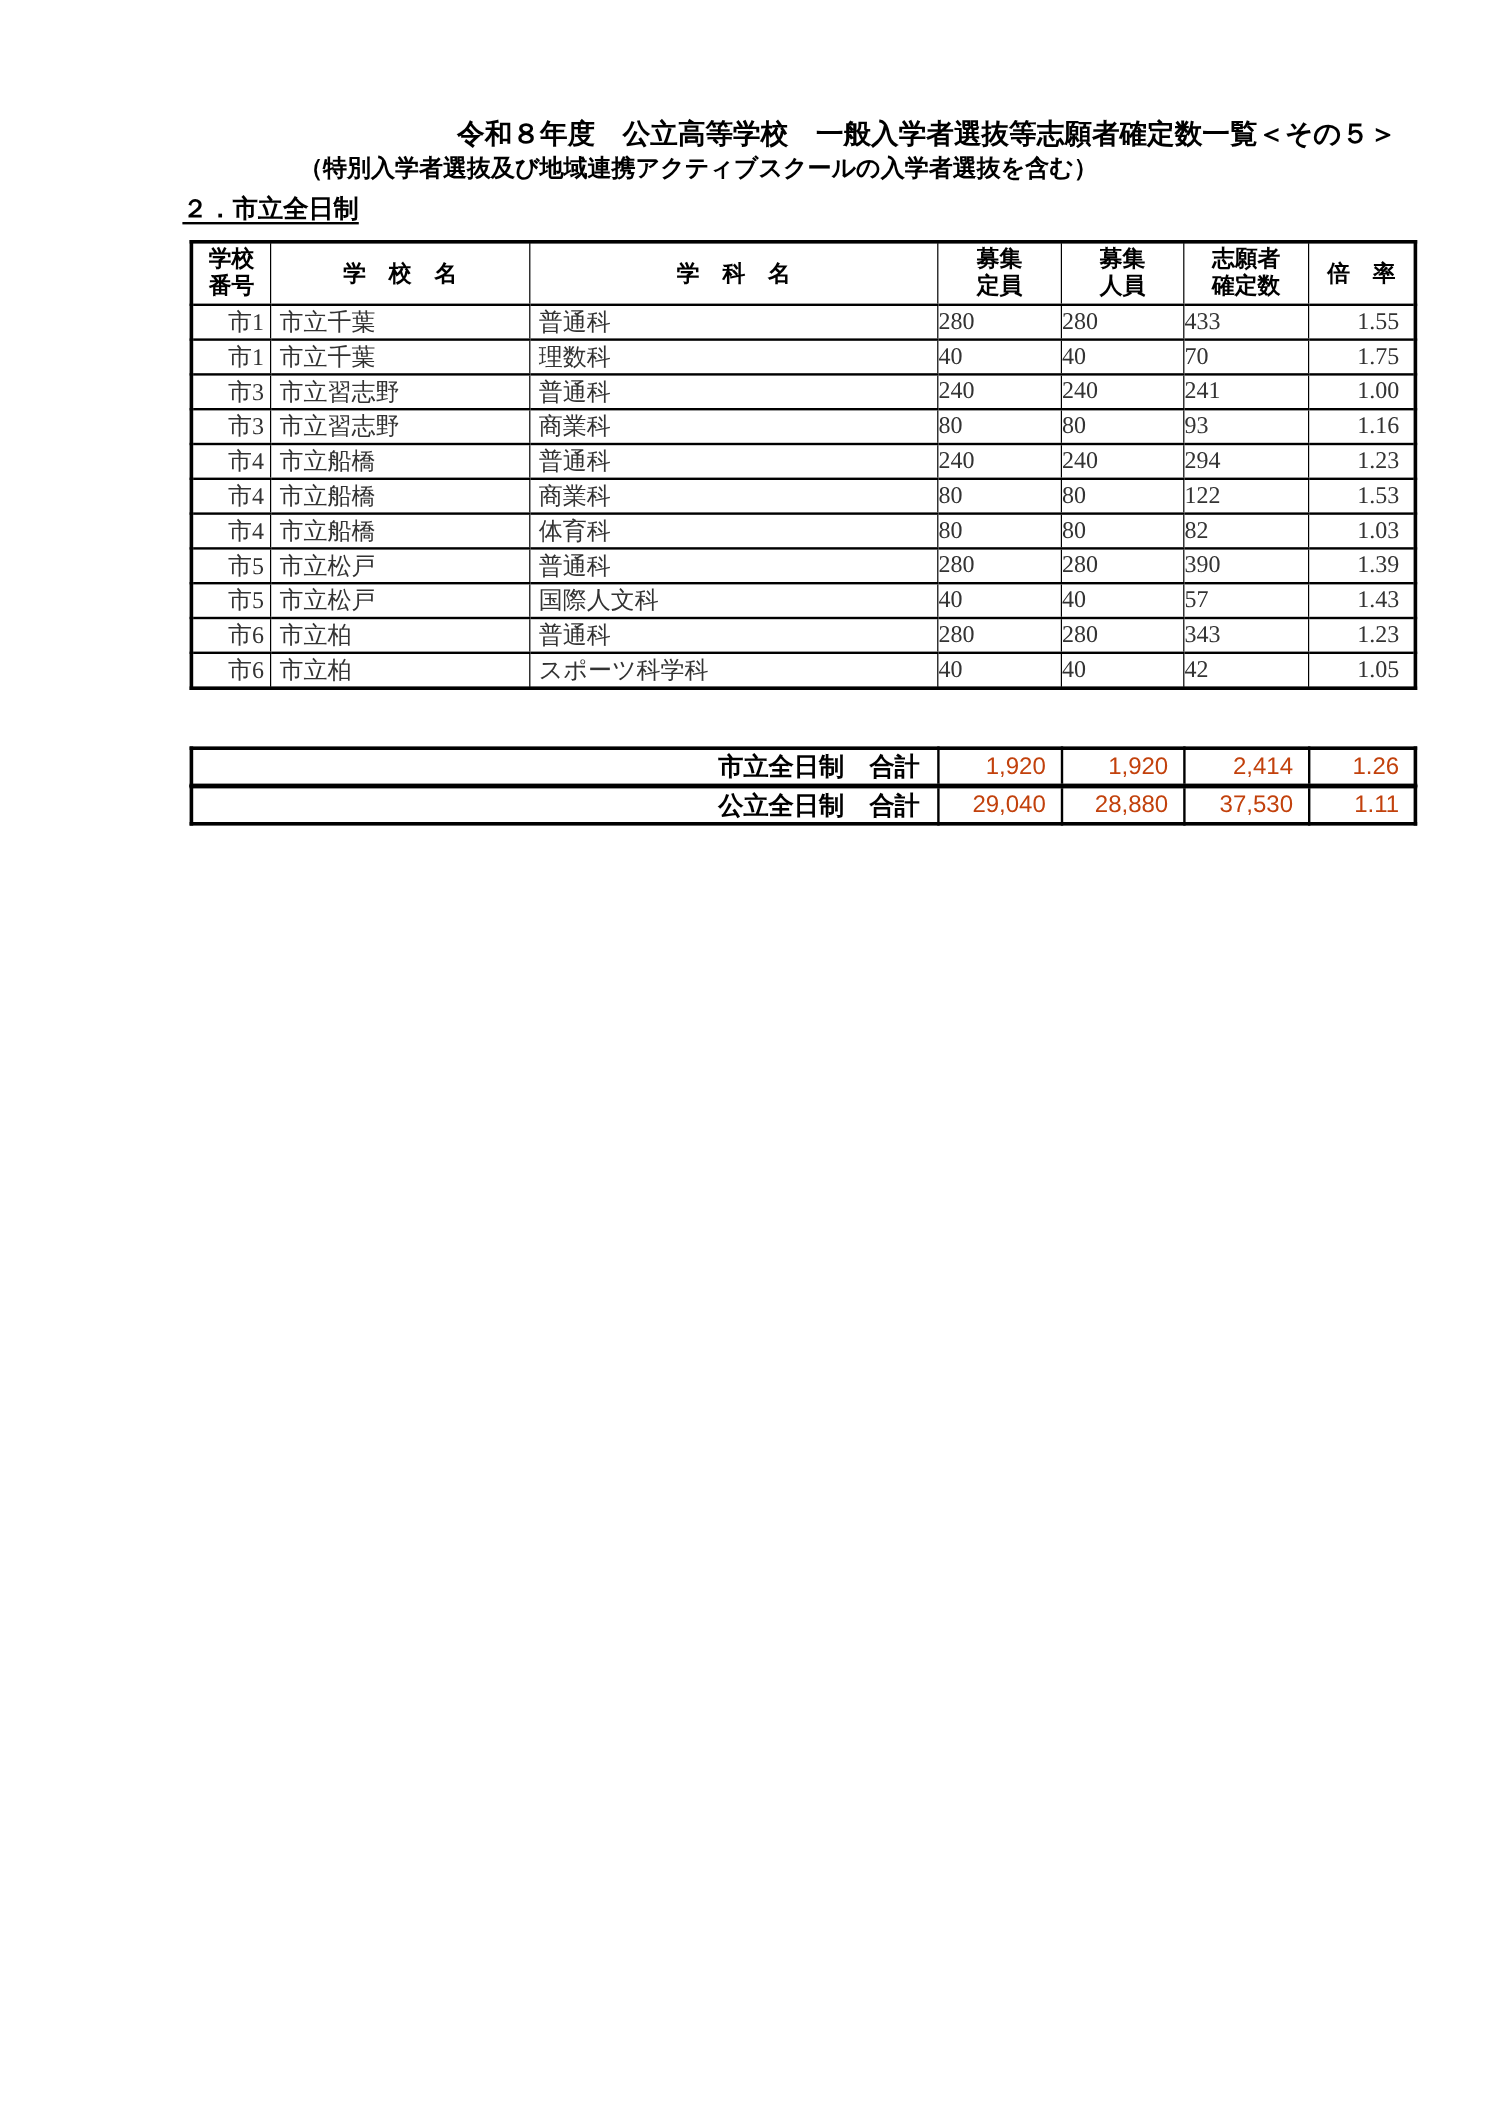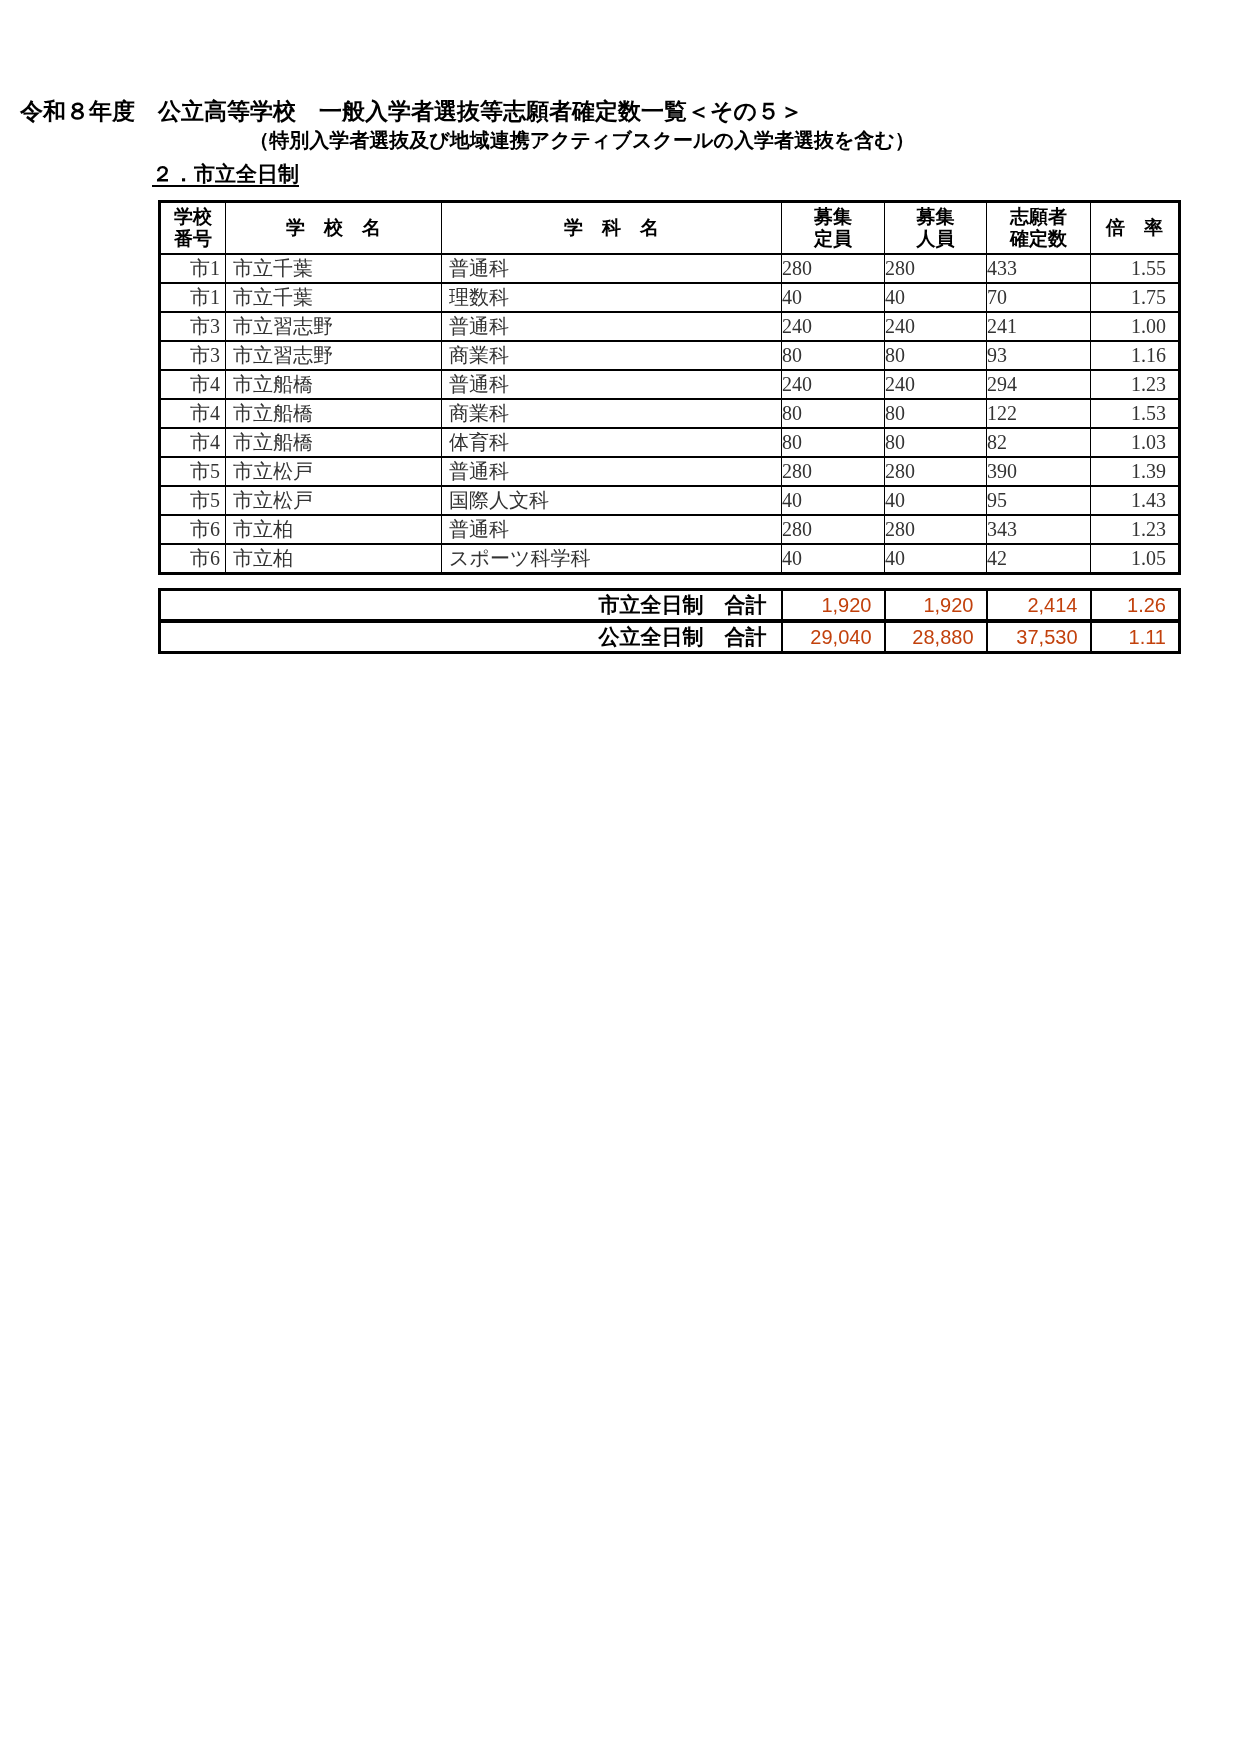--- a/index.html
+++ b/index.html
@@ -6,25 +6,24 @@
   body {
     width:1240px; height:1754px;
     background:#ffffff;
     position:relative;
     font-family:"Liberation Serif","DejaVu Serif",serif;
     color:#222;
   }
 
   .doc-title {
     position:absolute; left:0; top:96px; width:1164px;
-    text-align:left;
+    text-align:right;
     font-family:"Liberation Sans","DejaVu Sans",sans-serif;
     font-weight:bold; font-size:23px; color:#000;
     white-space:nowrap;
-    margin-left:20px;
   }
   .doc-subtitle {
     position:absolute; left:0; top:127px; width:1164px;
     text-align:center;
     font-family:"Liberation Sans","DejaVu Sans",sans-serif;
     font-weight:bold; font-size:20px; color:#000;
     white-space:nowrap;
   }
   .section-label {
     position:absolute; left:152px; top:160px;
@@ -57,20 +56,21 @@
   .c-no    { text-align:right; padding-right:5px !important; }
   .c-name  { text-align:left;  padding-left:7px !important; }
   .c-dept  { text-align:left;  padding-left:7px !important; }
   .c-num   { text-align:left; padding-right:13px !important; }
   .c-ratio { text-align:right; padding-right:12px !important; }
 
   table.summary-table {
     position:absolute; left:158px; width:1020px;
     border-collapse:collapse; table-layout:fixed;
     border:3px solid #000;
+    margin-top:34px;
   }
   .summary-municipal { top:588px; }
   .summary-public    { top:620px;border-radius:14px; }
   .summary-table td {
     border:2px solid #000; height:25px; padding:0;
     vertical-align:middle; white-space:nowrap; overflow:hidden;
   }
   .s-label {
     font-family:"Liberation Sans","DejaVu Sans",sans-serif;
     font-weight:bold; font-size:21px; color:#000;
@@ -198,21 +198,21 @@
     <td class="c-num">390</td>
     <td class="c-ratio">1.39</td>
   </tr>
 
   <tr>
     <td class="c-no">市5</td>
     <td class="c-name">市立松戸</td>
     <td class="c-dept">国際人文科</td>
     <td class="c-num">40</td>
     <td class="c-num">40</td>
-    <td class="c-num">95</td>
+    <td class="c-num">57</td>
     <td class="c-ratio">1.43</td>
   </tr>
 
   <tr>
     <td class="c-no">市6</td>
     <td class="c-name">市立柏</td>
     <td class="c-dept">普通科</td>
     <td class="c-num">280</td>
     <td class="c-num">280</td>
     <td class="c-num">343</td>

